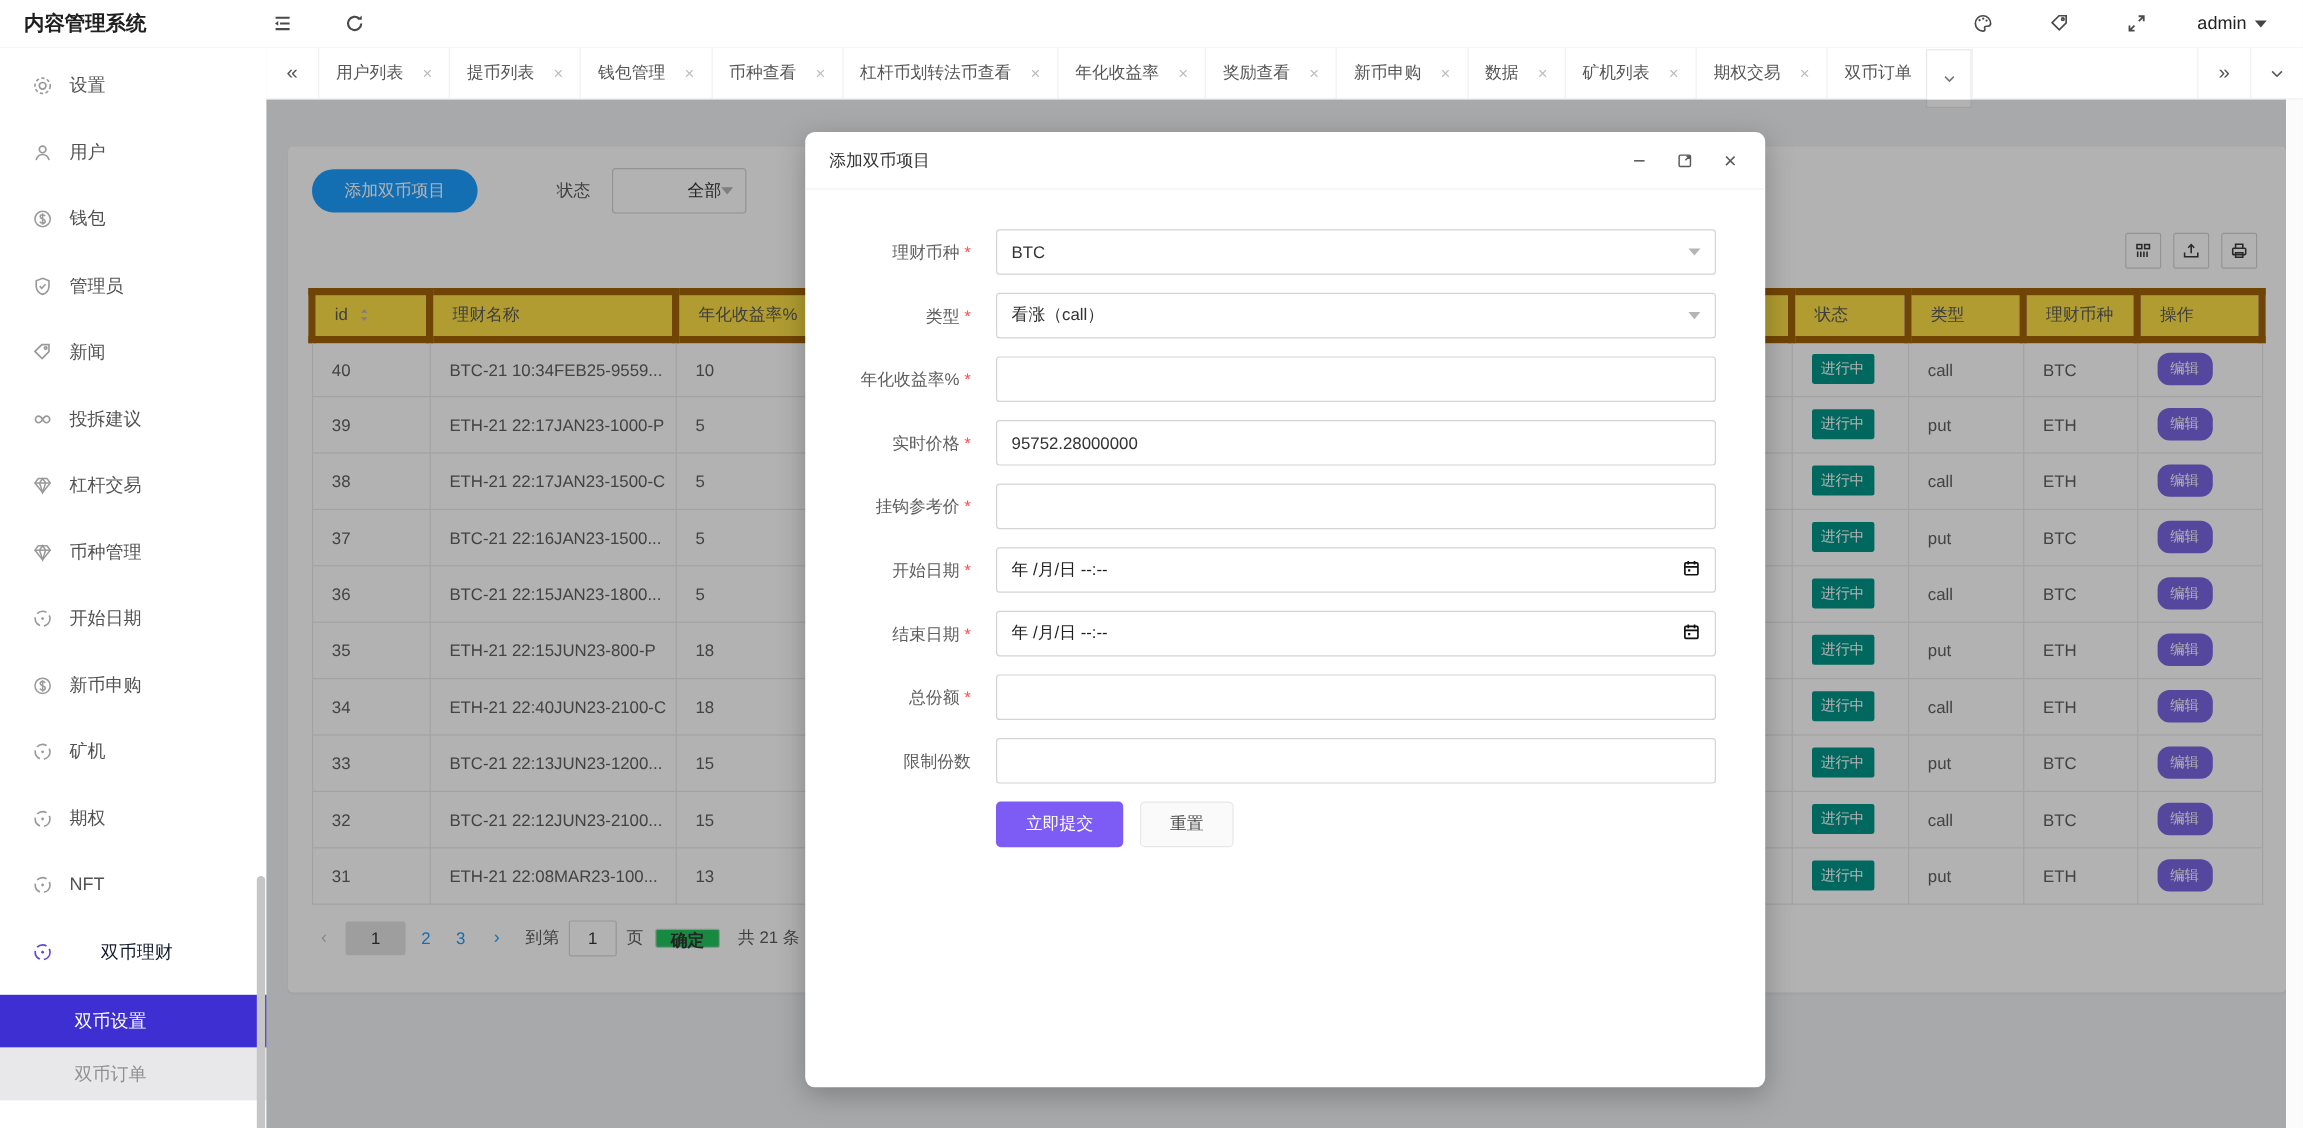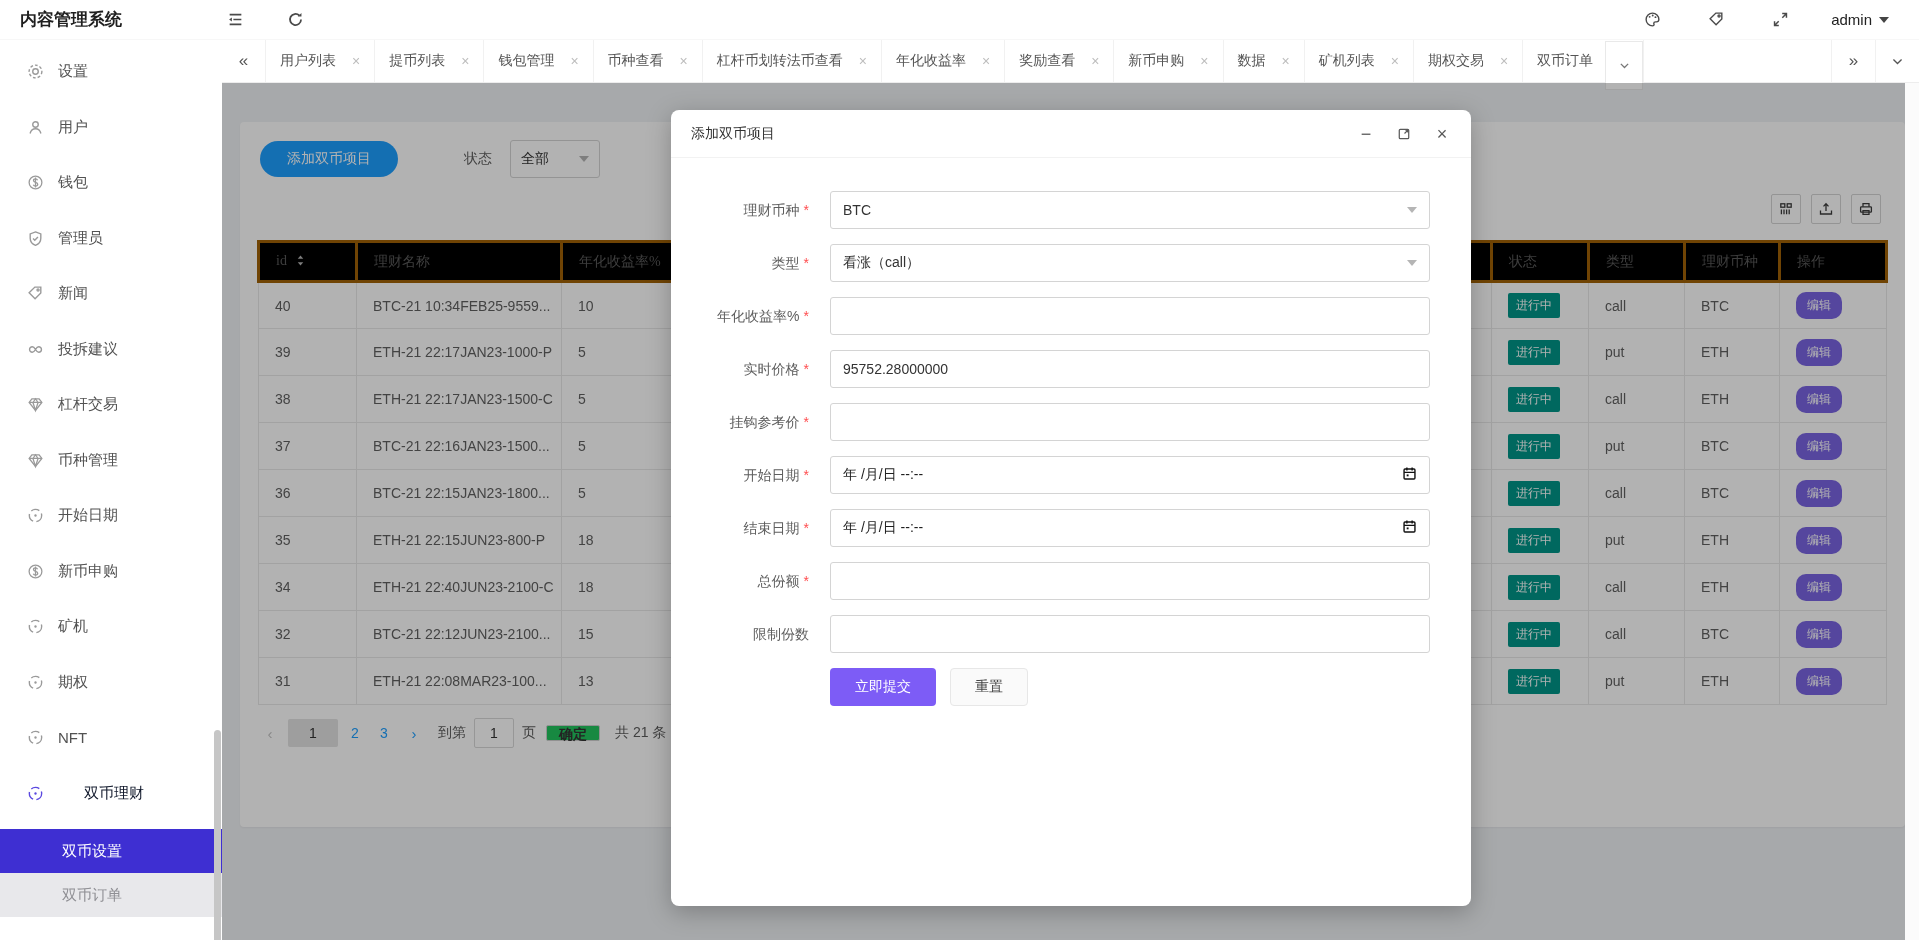--- a/index.html
+++ b/index.html
@@ -55,34 +55,34 @@
 
   
   .content { position:absolute; left:222px; top:83px; right:0; bottom:0; background:#f0f2f5; }
   .card { position:absolute; left:18px; top:39px; width:1665px; height:705px; background:#fff;
     border-radius:4px; box-shadow:0 1px 2px rgba(0,0,0,.05); }
   .card-toolbar { display:flex; align-items:center; padding:18px 0 0 20px; height:56px; }
   .btn-add { height:36px; padding:0 27px; border:none; border-radius:18px; background:#1e9fff;
     color:#fff; font-size:14px; cursor:pointer; font-family:inherit; }
   .status-filter { display:flex; align-items:center; gap:18px; margin-left:66px; }
   .status-label { font-size:14px; color:#5f5f5f; }
-  .mini-select { width:90px; height:38px; border:1px solid #d4d4d4; border-radius:3px; display:flex;
-    align-items:center; justify-content:space-between; padding:0 10px; font-size:14px; color:#333;
+  .mini-select { width:112px; height:38px; border:1px solid #d4d4d4; border-radius:3px; display:flex;
+    align-items:center; justify-content:flex-end; padding:0 10px; font-size:14px; color:#333;
     background:#fff; cursor:pointer; }
   .sel-caret { width:0; height:0; border-left:5px solid transparent; border-right:5px solid transparent;
     border-top:6px solid #b5b5b5; }
   .table-tools { height:62px; display:flex; align-items:center; justify-content:flex-end; gap:10px;
     padding-right:24px; }
   .tool-btn { width:30px; height:30px; border:1px solid #d4d4d4; border-radius:2px; background:#fff;
     display:flex; align-items:center; justify-content:center; color:#3c3c3c; cursor:pointer; }
   .tool-btn svg { width:16px; height:16px; }
 
   table.grid { margin:0 17px; width:1631px; border-collapse:collapse; table-layout:fixed; }
   .grid th { height:40px; text-align:left; padding-left:16px; font-weight:normal; font-size:14px;
-    color:#5a5a5a; border:3px solid #a16207; background:#000000; white-space:nowrap; overflow:hidden;font-family:Liberation Serif, serif; }
+    color:#5a5a5a; border:6px solid #a16207; background:#fde047; white-space:nowrap; overflow:hidden; }
   .grid td { height:47px; padding-left:16px; font-size:14px; color:#616161; border:1px solid #e8e8e8;
     background:#fff; white-space:nowrap; overflow:hidden; }
   .sort-ic { display:inline-block; margin-left:8px; vertical-align:-2px; }
   .sort-ic svg { width:11px; height:13px; }
   .badge-status { display:inline-block; background:#009688; color:#fff; font-size:12px;
     padding:4px 8px; border-radius:2px; }
   .badge-edit { display:inline-block; background:#7a65e2; color:#fff; font-size:12px;
     padding:5px 11px; border-radius:10px; cursor:pointer; }
 
   .pagination { display:flex; align-items:center; gap:5px; margin:13px 0 0 17px; font-size:14px;
@@ -506,20 +506,30 @@
             <td><span>34</span></td>
             <td><span>ETH-21 22:40JUN23-2100-C</span></td>
             <td><span>18</span></td>
             <td></td>
             <td><span class="badge-status">进行中</span></td>
             <td><span>call</span></td>
             <td><span>ETH</span></td>
             <td><span class="badge-edit">编辑</span></td>
           </tr>
           <tr>
+            <td><span>33</span></td>
+            <td><span>BTC-21 22:13JUN23-1200...</span></td>
+            <td><span>15</span></td>
+            <td></td>
+            <td><span class="badge-status">进行中</span></td>
+            <td><span>put</span></td>
+            <td><span>BTC</span></td>
+            <td><span class="badge-edit">编辑</span></td>
+          </tr>
+          <tr>
             <td><span>32</span></td>
             <td><span>BTC-21 22:12JUN23-2100...</span></td>
             <td><span>15</span></td>
             <td></td>
             <td><span class="badge-status">进行中</span></td>
             <td><span>call</span></td>
             <td><span>BTC</span></td>
             <td><span class="badge-edit">编辑</span></td>
           </tr>
           <tr>

